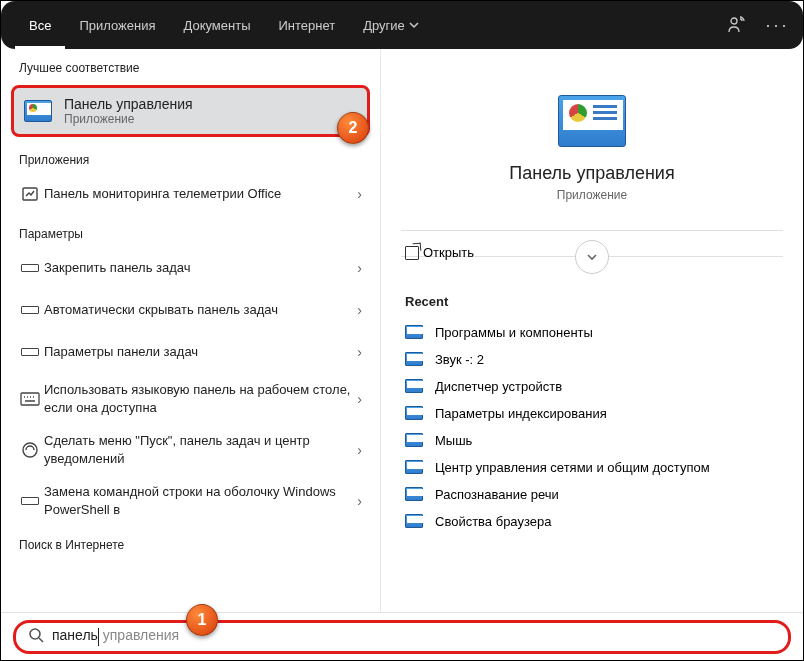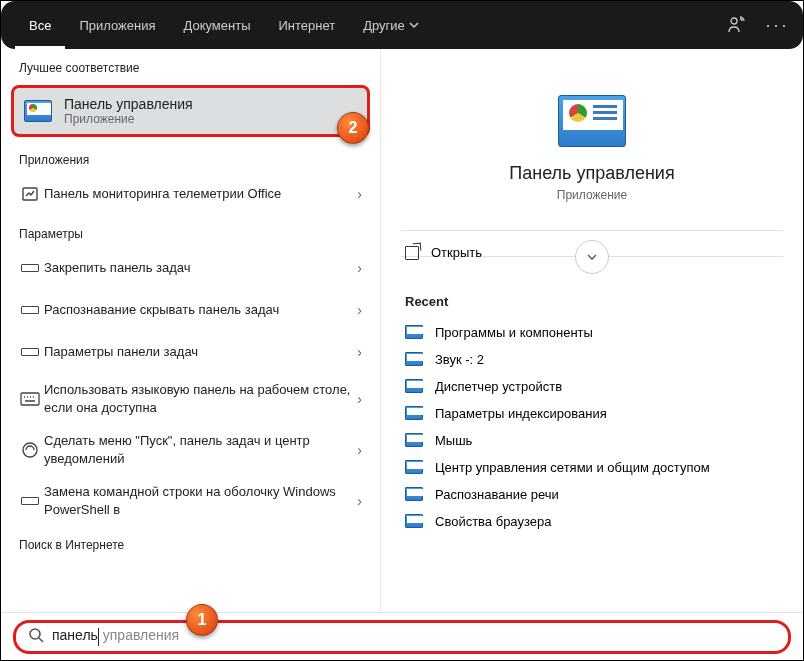--- a/index.html
+++ b/index.html
@@ -177,21 +177,21 @@
     width:24px;
   }
   .big-icon .bars span{
     display:block; height:3px; background:#3a7ac4;
     margin-bottom:3px;
   }
   .right-title { text-align:center; font-size:18px; font-weight:400; color:#222; }
   .right-sub { text-align:center; font-size:12px; color:#666; margin-top:4px; }
 
   .open-row {
-    display:flex; align-items:center; gap:12px;
+    display:flex; align-items:center; gap:4px;
     padding: 14px 4px;
     border-top:1px solid #e0e0e0;
     margin-top:28px;
     font-size:13px;
   }
   .open-icon{
     width:14px;height:14px;
     border:1.5px solid #333;
     position:relative;
     border-radius:1px;
@@ -338,21 +338,21 @@
       <div class="icon-slot">
           <div class="thin-rect"></div>
         </div>
       <div class="text">Закрепить панель задач</div>
       <div class="chev">›</div>
     </div>
     <div class="result-item">
       <div class="icon-slot">
           <div class="thin-rect"></div>
         </div>
-      <div class="text">Распознавание скрывать панель задач</div>
+      <div class="text">Автоматически скрывать панель задач</div>
       <div class="chev">›</div>
     </div>
     <div class="result-item">
       <div class="icon-slot">
           <div class="thin-rect"></div>
         </div>
       <div class="text">Параметры панели задач</div>
       <div class="chev">›</div>
     </div>
     <div class="result-item">

